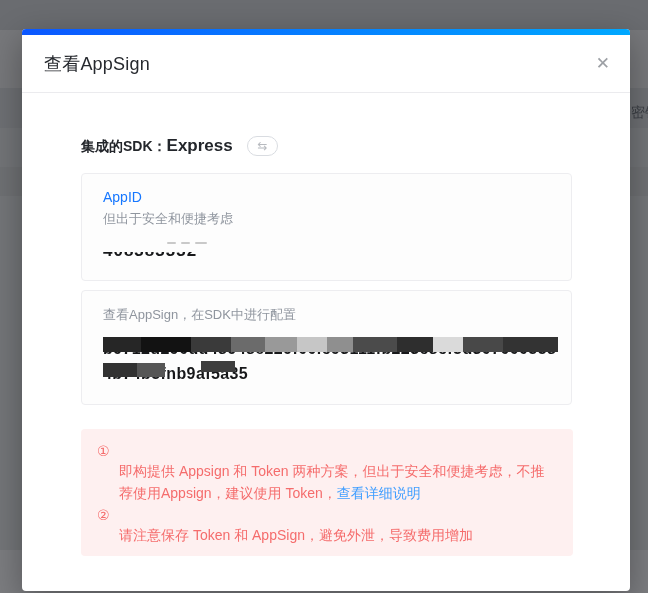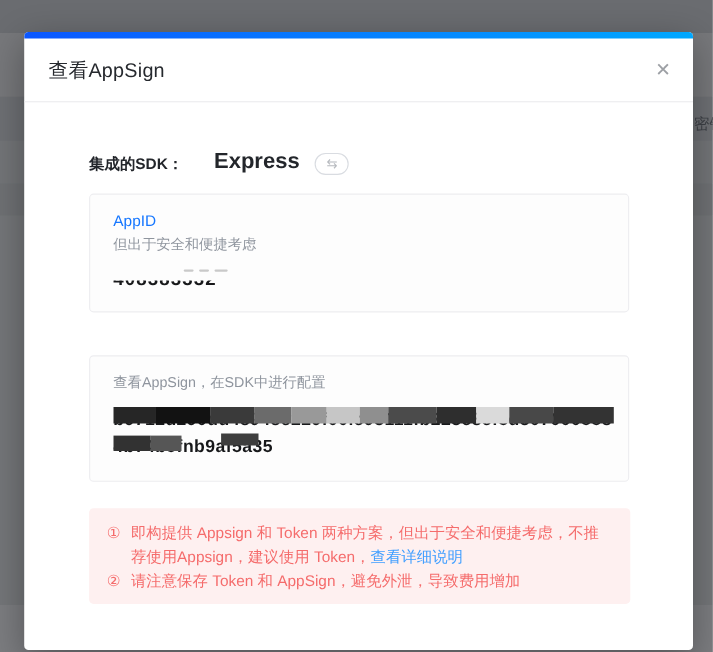--- a/index.html
+++ b/index.html
@@ -27,27 +27,27 @@
   .dlg-header { position:relative; height:57px; display:flex; align-items:center; padding:0 22px; }
   .dlg-title { font-size:18px; font-weight:500; color:#26292e; letter-spacing:.2px; }
   .dlg-close { position:absolute; right:20px; top:50%; transform:translateY(-54%);
                font-size:17px; color:#9da0a5; background:none; border:none; cursor:pointer; line-height:1; }
   .dlg-divider { height:1px; background:#ebebee; }
 
   .dlg-body { padding:43px 58px 0 59px; }
 
   .sdk-row { display:flex; align-items:flex-end; margin-bottom:17px; }
   .sdk-label { font-size:14px; font-weight:700; color:#23262b; }
-  .sdk-value { font-size:20px; font-weight:700; color:#23262b; margin-left:28px; }
+  .sdk-value { font-size:17px; font-weight:700; color:#23262b; margin-left:0; }
   .switch-btn { margin-left:14px; width:31px; height:20px; border:1px solid #d9dce1; border-radius:10px;
                 background:#fff; display:flex; align-items:center; justify-content:center; cursor:pointer; padding:0; }
   .switch-btn .glyph { font-size:12px; color:#b7babf; line-height:1; }
 
   .card { background:#fdfdfd; border:1px solid #ededf0; border-radius:4px; padding:15px 21px 18px; }
-  .card-appid { margin-bottom:39px; }
+  .card-appid { margin-bottom:9px; }
   .card-appsign { margin-bottom:24px; }
   .card-title { font-size:14px; color:#1677ff; margin-bottom:5px; }
   .card-desc { font-size:13px; color:#8f959e; margin-bottom:12px; }
 
   .appid-value-wrap { position:relative; height:22px; width:200px; }
   .appid-value { font-size:17px; font-weight:700; color:#17181a; letter-spacing:1px; line-height:22px; }
   .appid-erase { position:absolute; left:-2px; top:0; width:122px; height:12px; background:#fdfdfd; }
   .erase-dash { position:absolute; top:2px; height:2px; background:#c9c9c9; border-radius:1px; }
   .ed1 { left:66px; width:9px; }
   .ed2 { left:80px; width:9px; }
@@ -55,21 +55,21 @@
 
   .sign-line { position:relative; height:25px; line-height:25px; font-size:16px; font-weight:700;
                color:#17181a; letter-spacing:.4px; white-space:nowrap; overflow:hidden; width:472px; }
   .blocks { position:absolute; left:0; top:1px; height:15px; display:flex; }
   .blk { height:15px; }
   .blk-float { position:absolute; height:14px; }
 
   .notice { background:#fef0f0; border-radius:4px; padding:11px 16px 10px; width:492px; }
   .notice-item { display:flex; font-size:14px; line-height:22px; color:#f56c6c; }
   .notice-marker { flex:0 0 22px; }
-  .notice-text { flex:1; }
+  .notice-text { flex:1;margin-top:20px; }
   .notice-link { color:#409eff; text-decoration:none; cursor:pointer; }
   .notice-link:empty { display:none; }
 </style>
 </head>
 <body>
 
 <div class="stage">
 
   <div class="bg-band band1"></div>
   <div class="bg-band band2"></div>

